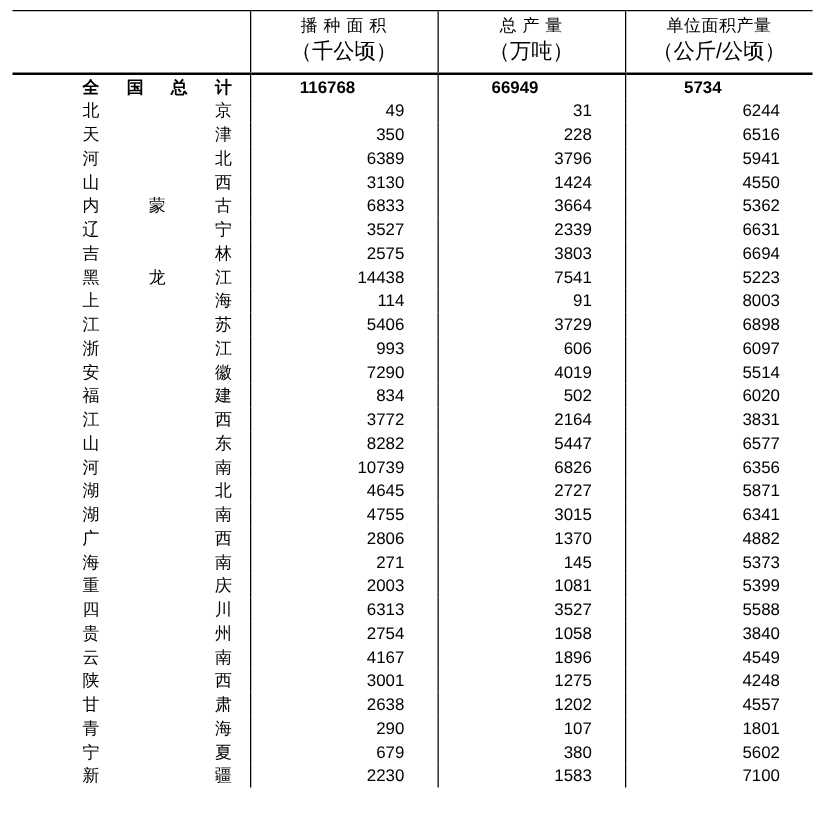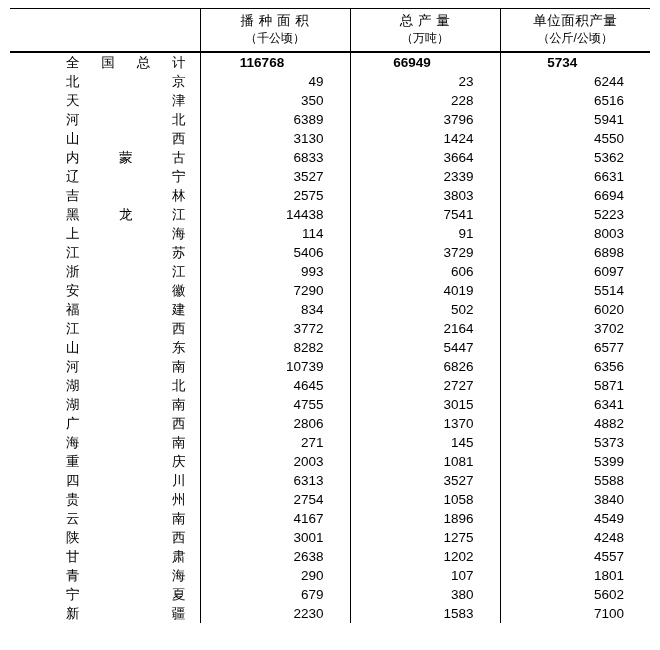--- a/index.html
+++ b/index.html
@@ -36,21 +36,21 @@
     vertical-align: middle;
   }
   .hdr-cell {
     text-align: center;
     line-height: 1.35;
     padding: 3px 0 5px 0;
     font-size: 13.5px;
     letter-spacing: 0.5px;
   }
   .hdr-cell .l2 {
-    font-size: 12px;
+    font-size: 17px;
     letter-spacing: 0;
   }
   .v-sep {
     border-left: 1px solid #000;
   }
   .top-rule td, .top-rule th {
     border-top: 1px solid #000;
   }
   .thick-rule td, .thick-rule th {
     border-top: 2px solid #000;
@@ -72,21 +72,21 @@
   td.num {
     text-align: right;
     padding-right: 26px;
     font-size: 13.5px;
   }
   tr.total td {
     font-weight: bold;
     text-align: center;
   }
   tr.total td.name {
-    font-weight: normal;
+    font-weight: bold;
   }
 </style>
 </head>
 <body>
 
 <div class="sheet">
 
   <table class="stat">
     <colgroup>
       <col class="c-name">
@@ -120,21 +120,21 @@
     <tbody id="tbody">
     <tr class="total thick-rule">
           <td class="name">全国总计</td>
           <td class="num v-sep">116768</td>
           <td class="num v-sep">66949</td>
           <td class="num v-sep">5734</td>
         </tr>
         <tr>
           <td class="name">北京</td>
           <td class="num v-sep">49</td>
-          <td class="num v-sep">23</td>
+          <td class="num v-sep">31</td>
           <td class="num v-sep">6244</td>
         </tr>
         <tr>
           <td class="name">天津</td>
           <td class="num v-sep">350</td>
           <td class="num v-sep">228</td>
           <td class="num v-sep">6516</td>
         </tr>
         <tr>
           <td class="name">河北</td>
@@ -199,21 +199,21 @@
         <tr>
           <td class="name">福建</td>
           <td class="num v-sep">834</td>
           <td class="num v-sep">502</td>
           <td class="num v-sep">6020</td>
         </tr>
         <tr>
           <td class="name">江西</td>
           <td class="num v-sep">3772</td>
           <td class="num v-sep">2164</td>
-          <td class="num v-sep">3702</td>
+          <td class="num v-sep">3831</td>
         </tr>
         <tr>
           <td class="name">山东</td>
           <td class="num v-sep">8282</td>
           <td class="num v-sep">5447</td>
           <td class="num v-sep">6577</td>
         </tr>
         <tr>
           <td class="name">河南</td>
           <td class="num v-sep">10739</td>

